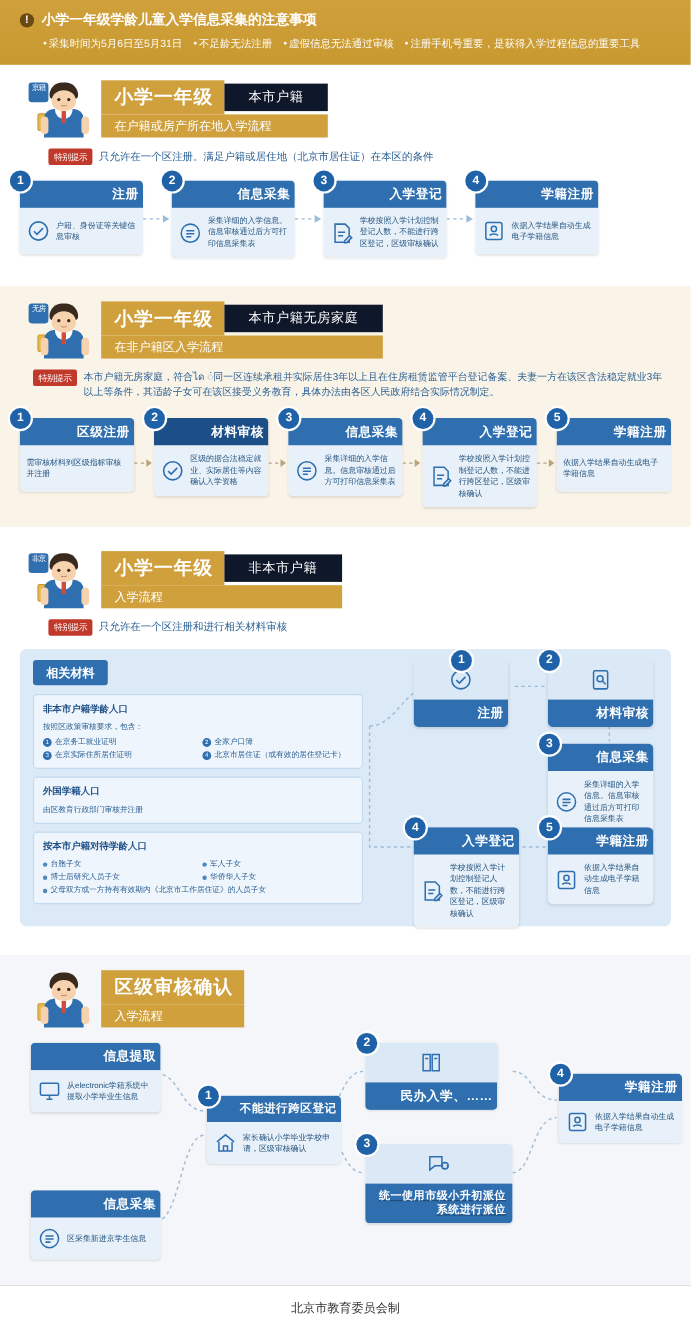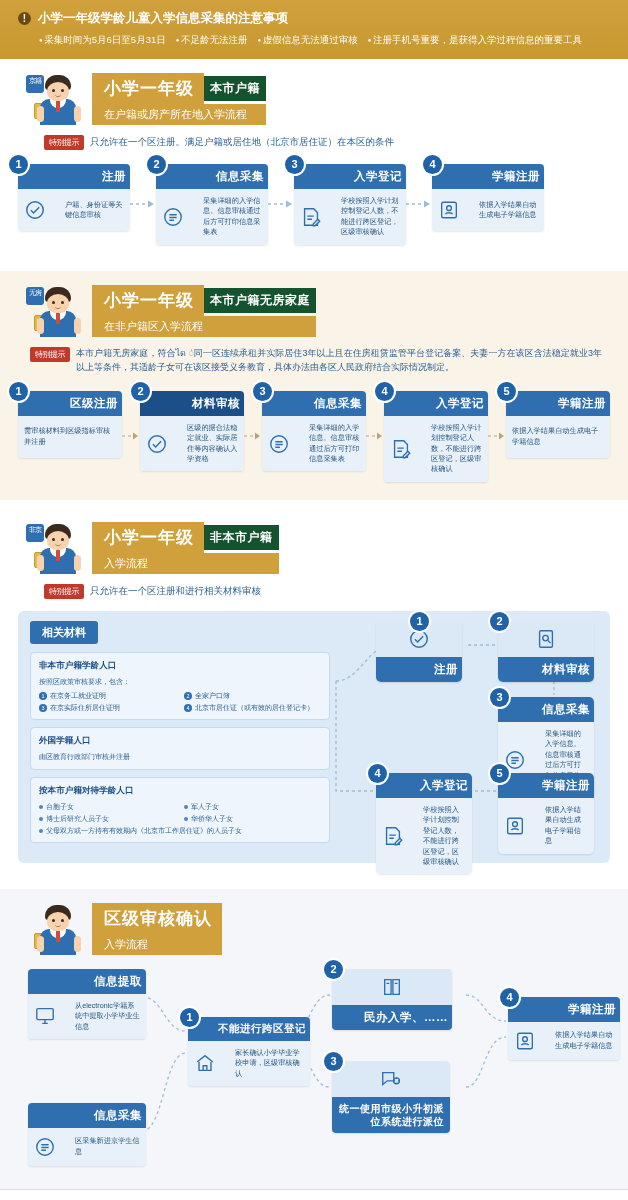--- a/index.html
+++ b/index.html
@@ -64,22 +64,22 @@
   .boy .arm  { position:absolute; top:33px; width:7px; height:16px; background:#f6d2ae; border-radius:4px;}
   .boy .arm.l{ left:1px;} .boy .arm.r{ left:38px;}
   .boy .book { position:absolute; left:-2px; top:30px; width:14px; height:16px; background:#e8b94a; border:1.5px solid #c79a2c; border-radius:2px;}
 
   .grade-title-box { display: flex; align-items: center; gap: 0; }
   .grade-name {
     background: #cfa03c; color: #fff; font-size: 17px; font-weight: bold;
     padding: 4px 10px 4px 12px; letter-spacing: 1px;
   }
   .grade-tag {
-    background: #14532d; color: #fff; font-size: 12px; font-weight: bold;
-    padding: 4px 6px; letter-spacing: .5px;
+    background: #0f172a; color: #fff; font-size: 12px; font-weight: normal;
+    padding: 4px 22px; letter-spacing: .5px;
   }
   .grade-sub {
     background: #cfa03c; color: #fff; font-size: 11px;
     padding: 3px 12px; display: inline-block; margin-top: 0;
   }
   .grade-stack { display: flex; flex-direction: column; }
   .tint-cream .grade-name, .tint-cream .grade-sub { background: #cfa03c; }
 
   
   .tip-row { display: flex; align-items: center; gap: 6px; padding: 10px 0 0 44px; }
@@ -104,21 +104,21 @@
     line-height: 19px; text-align: center;
     box-shadow: 0 0 0 2px #fff;
   }
   .card { border-radius: 4px; overflow: hidden; box-shadow: 0 1px 2px rgba(0,0,0,.10); }
   .card-head {
     background: #2f6fb0; color: #fff; font-size: 11.5px; font-weight: bold;
     text-align: right; padding: 5px 4px; letter-spacing: .5px;
   }
   .card-head.dark { background: #1c4f87; }
   .card-body {
-    background: #e8f1f9; display: flex; align-items: center; gap: 19px;
+    background: #e8f1f9; display: flex; align-items: center; gap: 5px;
     padding: 7px 6px; min-height: 42px;
   }
   .card-body.solo { background: #dbe9f6; }
   .card-text { font-size: 7.2px; line-height: 1.45; color: #24537f; }
   .ico { width: 22px; height: 22px; flex: none; color: #2f6fb0; }
   .ico svg { width: 100%; height: 100%; display: block; }
 
   .arrow { flex: none; align-self: center; display: flex; align-items: center; color: #8fb4d6; }
   .arrow svg { display:block; }
 
@@ -712,21 +712,21 @@
                   <path d="M6 8h3M15 8h3"></path>
                 </svg>
             </span>
           </div>
           <div class="card-head">民办入学、……</div>
         </div>
       </div>
 
       <div class="s4-node" style="left:318px; top:100px;">
         <div class="step-num" style="left:-8px; top:-9px;">3</div>
-        <div class="tag-card" style="width:118px;">
+        <div class="tag-card" style="width:134px;text-decoration:underline;">
           <div class="card-body solo" style="justify-content:center; min-height:30px;">
             <span class="ico">
               <svg viewBox="0 0 24 24" fill="none" stroke="currentColor" stroke-width="1.5">
                   <path d="M3 5h12v9H8l-5 4z"></path>
                   <circle cx="18" cy="14" r="3.2"></circle>
                   <path d="M18 10.5v1.5M18 16v1.5M14.8 14h1.5M19.7 14h1.5"></path>
                 </svg>
             </span>
           </div>
           <div class="card-head" style="font-size:10px; line-height:1.3; padding:5px 6px;">统一使用市级小升初派位系统进行派位</div>

